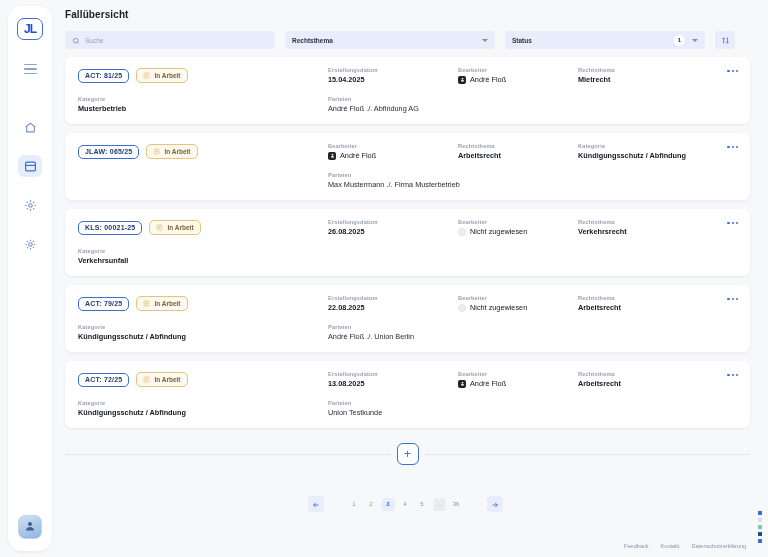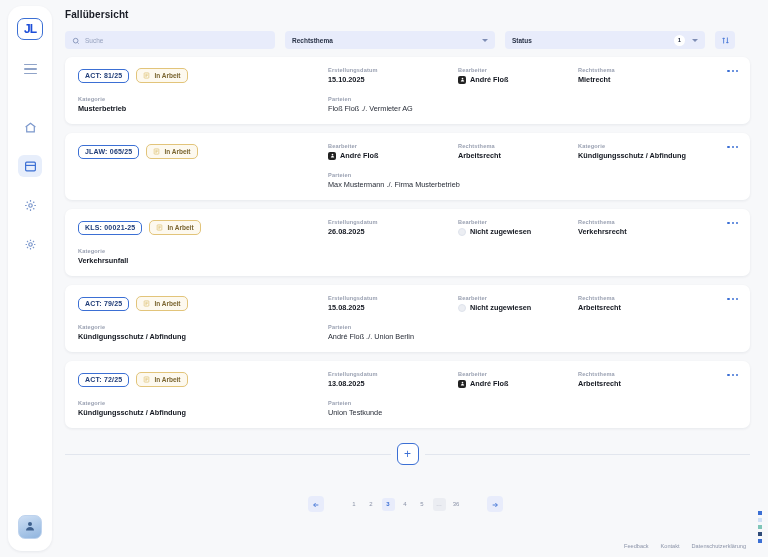--- a/index.html
+++ b/index.html
@@ -117,21 +117,21 @@
   .status-chip {
     border: 1.2px solid #e2c47a; border-radius: 5px; background: #fdf9ef;
     padding: 2.5px 6px; font-size: 6.5px; color: #7a6530; font-weight: 600;
     display: flex; align-items: center; gap: 4px; white-space: nowrap;
   }
   .status-chip svg { width: 7px; height: 7px; color: #d9b85e; }
 
   .fl { font-size: 5.6px; color: #9aa1b2; letter-spacing: .15px; margin-bottom: 2px; font-weight: 600;}
   .fv { font-size: 7.3px; color: #141821; font-weight: 700; }
   .fv.normal { font-weight: 400; color: #262b36; }
-  .fv.withicon { display: flex; align-items: center; gap: 4px; font-weight: 700;}
+  .fv.withicon { display: flex; align-items: center; gap: 4px; font-weight: 400;}
   .mini-av { width: 8px; height: 8px; border-radius: 2px; background: #222; flex: none;
              display: flex; align-items: center; justify-content: center; color: #fff;}
   .mini-av svg { width: 5px; height: 5px; }
   .mini-av.empty { background: #eceef3; border: 1px solid #dfe3ec; border-radius: 50%; }
 
   .dots {
     position: absolute; right: 12px; top: 13px;
     display: flex; gap: 2px;
   }
   .dots i { width: 2.2px; height: 2.2px; border-radius: 50%; background: #3b6fd4; display:block;}
@@ -276,21 +276,21 @@
       <div class="status-chip">
         <span><svg viewBox="0 0 24 24" fill="none" stroke="currentColor" stroke-width="2">
                 <rect x="4" y="3" width="16" height="18" rx="2"></rect>
                 <path d="M8 8h8M8 12h8M8 16h5"></path>
               </svg></span>
         <span>In Arbeit</span>
       </div>
     </div>
     <div>
       <div class="fl">Erstellungsdatum</div>
-      <div class="fv">15.10.2025</div>
+      <div class="fv">15.04.2025</div>
     </div>
     <div>
       <div class="fl">Bearbeiter</div>
       <div class="fv withicon">
         <span class="mini-av ">
               <svg viewBox="0 0 24 24" fill="currentColor">
                 <circle cx="12" cy="8" r="4"></circle>
                 <path d="M4 21c0-4.4 3.6-7 8-7s8 2.6 8 7z"></path>
               </svg>
             </span>
@@ -300,21 +300,21 @@
     <div>
       <div class="fl">Rechtsthema</div>
       <div class="fv">Mietrecht</div>
     </div>
     <div>
       <div class="fl">Kategorie</div>
       <div class="fv">Musterbetrieb</div>
     </div>
     <div style="grid-column:2 / span 3">
       <div class="fl">Parteien</div>
-      <div class="fv normal">Floß Floß ./. Vermieter AG</div>
+      <div class="fv normal">André Floß ./. Abfindung AG</div>
     </div>
     <div class="dots">
       <i></i>
           <i></i>
           <i></i>
     </div>
       </div>
       <div class="card">
     <div class="card-top-left">
       <div class="case-chip">JLAW: 065/25</div>
@@ -398,21 +398,21 @@
       <div class="status-chip">
         <span><svg viewBox="0 0 24 24" fill="none" stroke="currentColor" stroke-width="2">
                 <rect x="4" y="3" width="16" height="18" rx="2"></rect>
                 <path d="M8 8h8M8 12h8M8 16h5"></path>
               </svg></span>
         <span>In Arbeit</span>
       </div>
     </div>
     <div>
       <div class="fl">Erstellungsdatum</div>
-      <div class="fv">15.08.2025</div>
+      <div class="fv">22.08.2025</div>
     </div>
     <div>
       <div class="fl">Bearbeiter</div>
       <div class="fv withicon">
         <span class="mini-av empty"></span>
         <span>Nicht zugewiesen</span>
       </div>
     </div>
     <div>
       <div class="fl">Rechtsthema</div>

